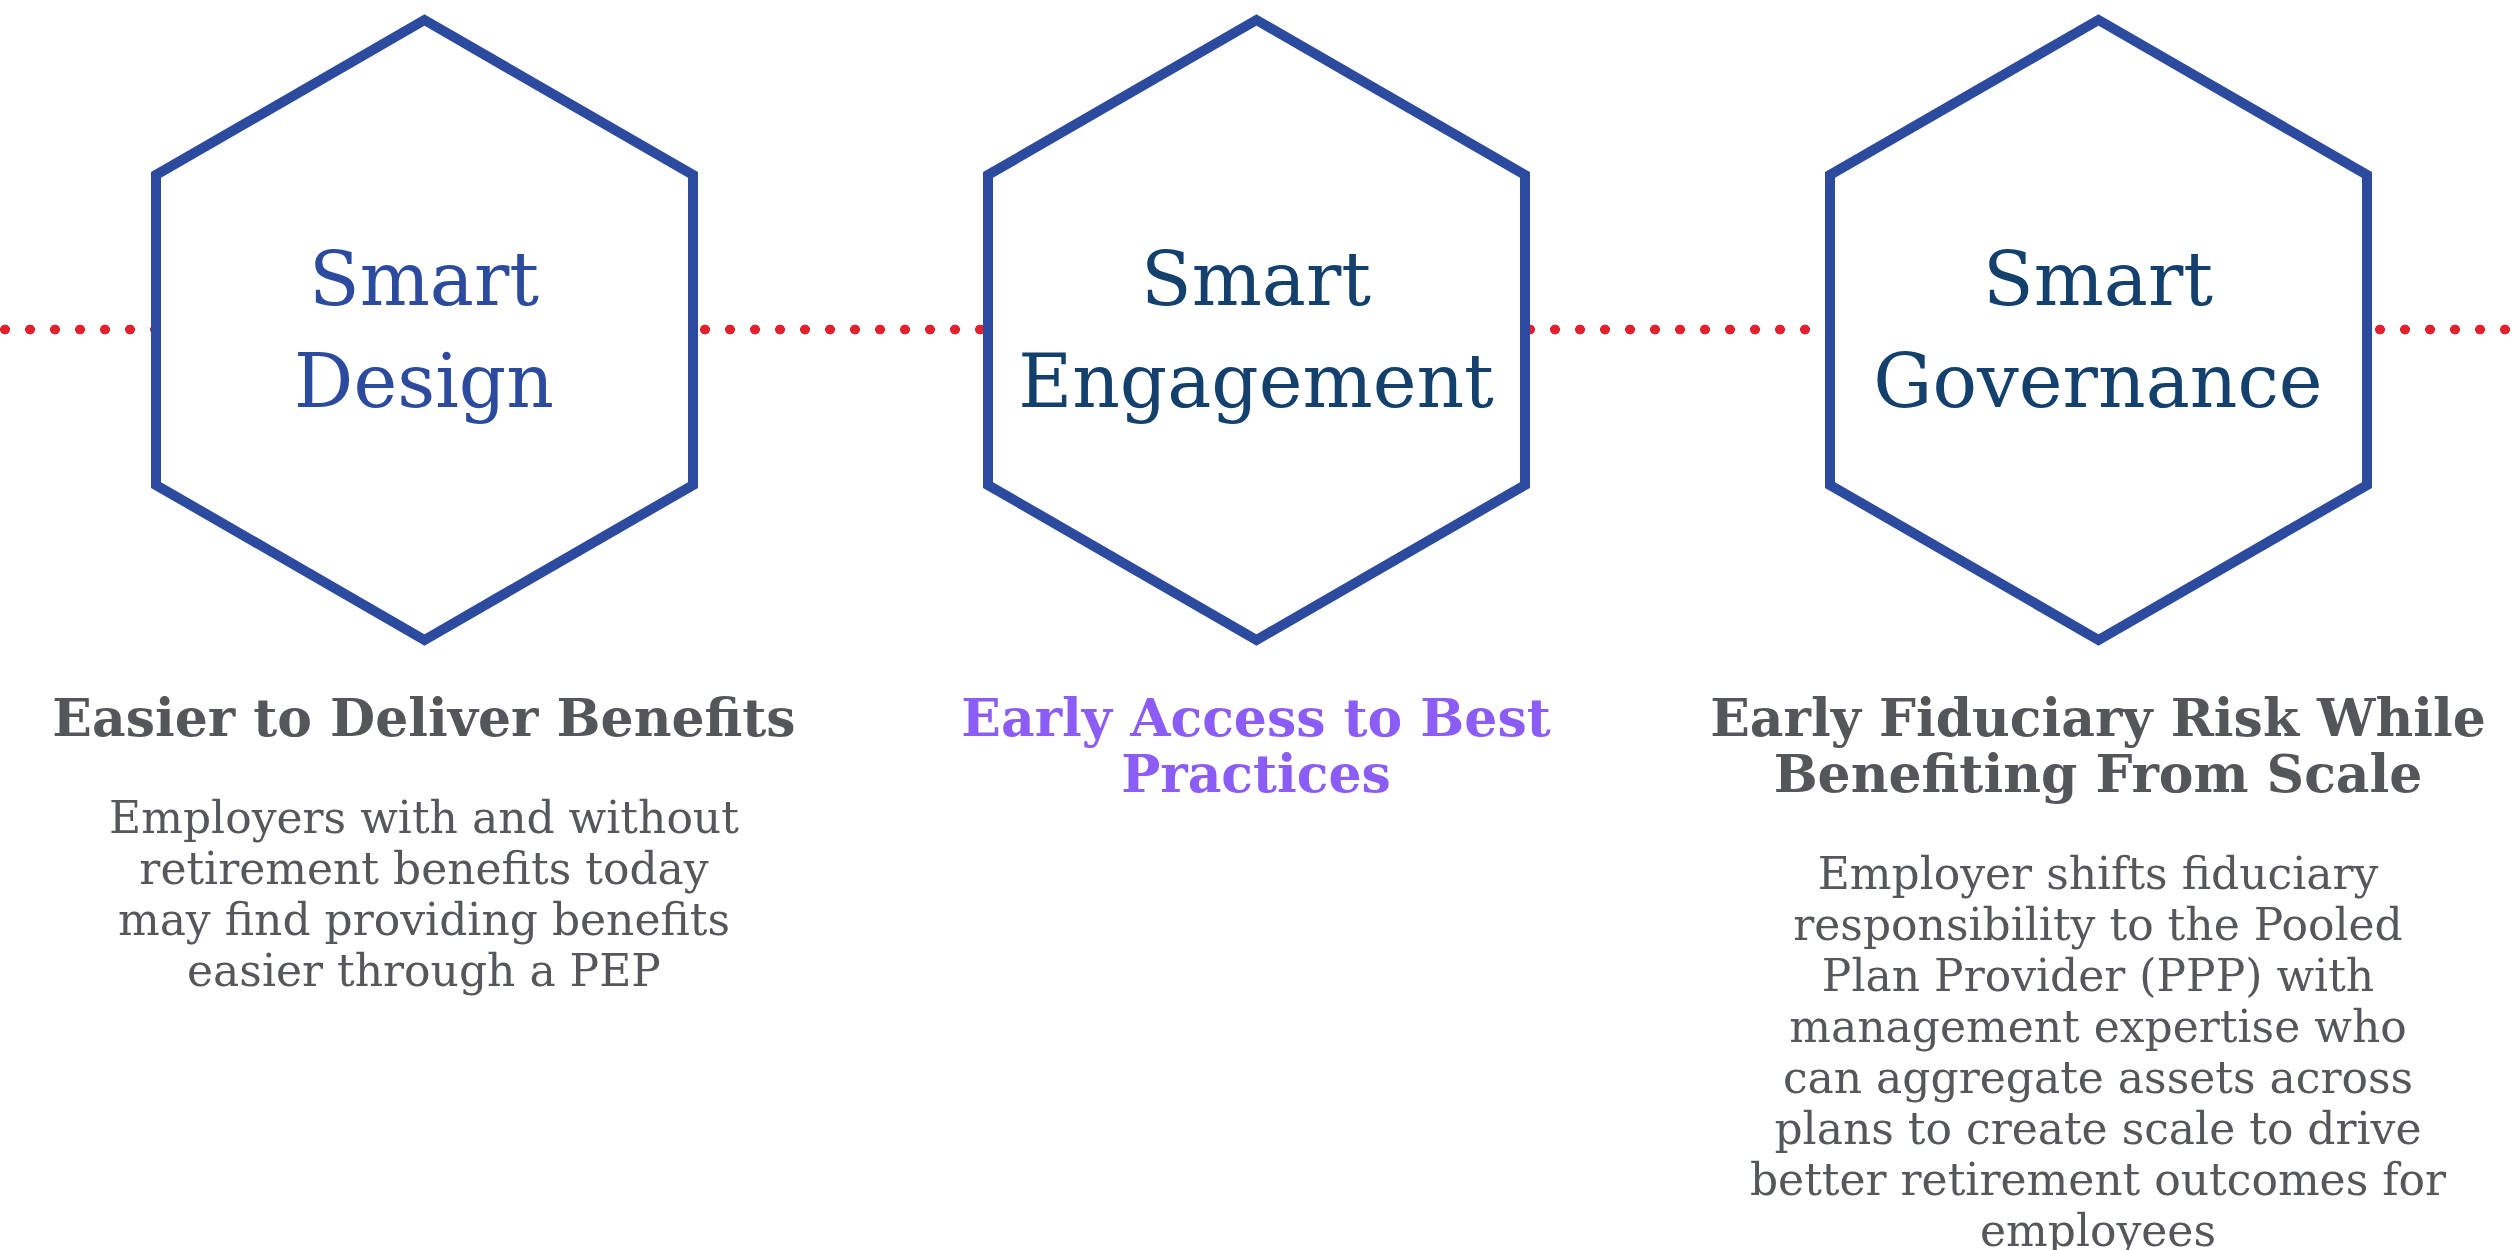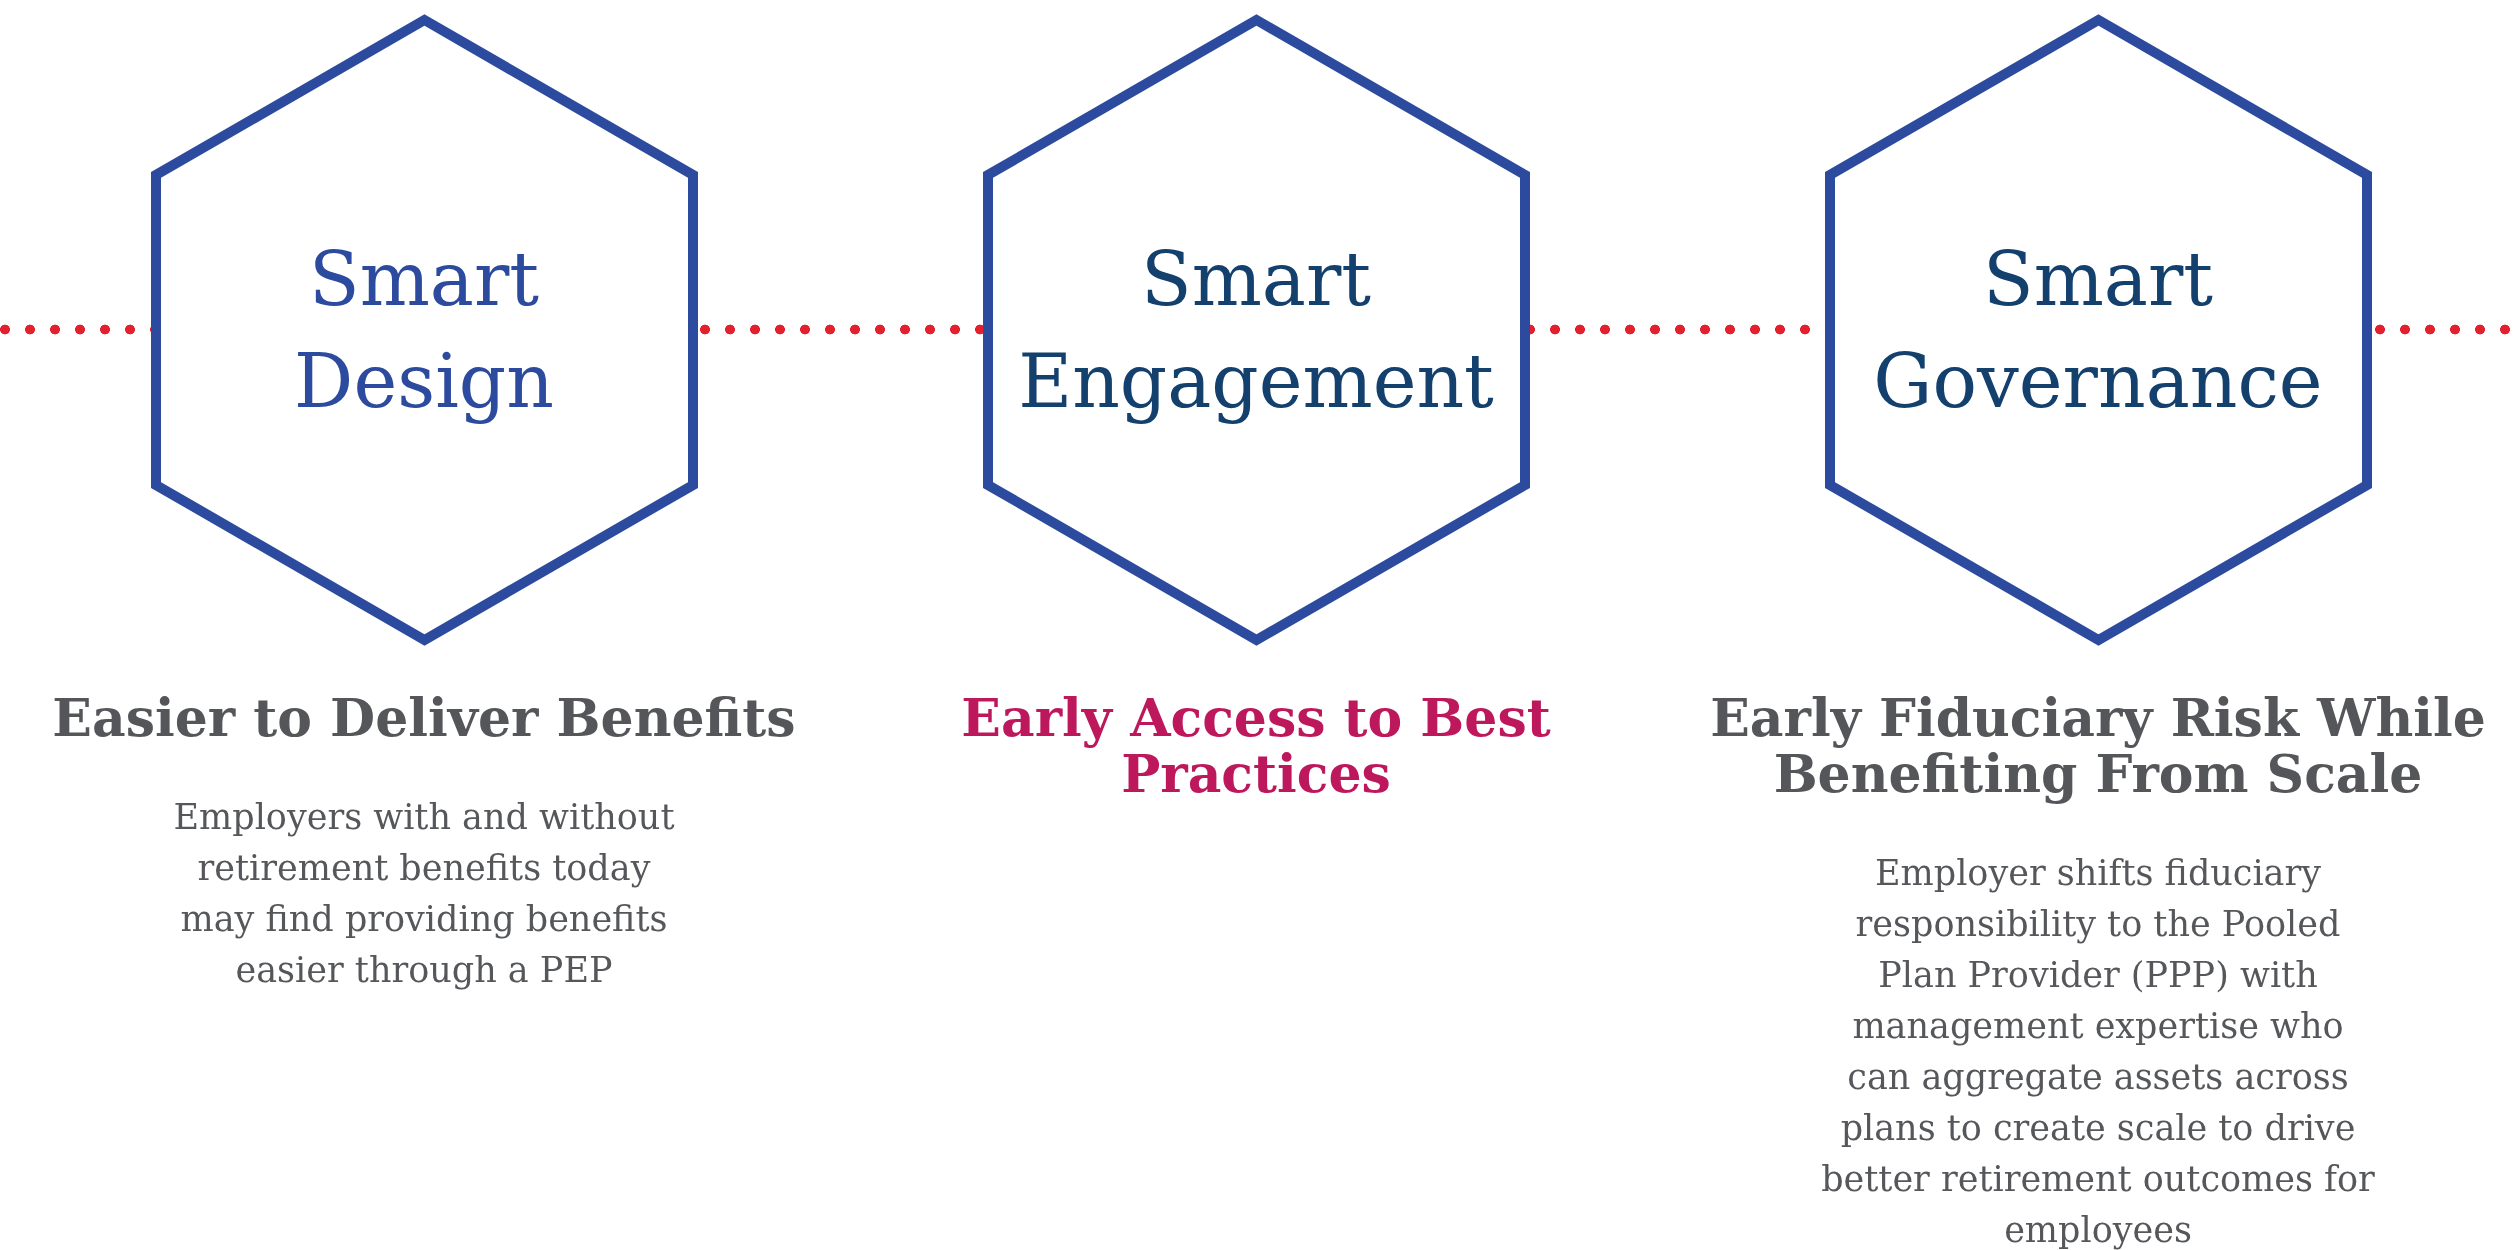--- a/index.html
+++ b/index.html
@@ -71,21 +71,21 @@
 
   .card-heading {
     margin: 44px 0 0 0;
     font-size: 52px;
     line-height: 56px;
     font-weight: bold;
     white-space: pre-line;
   }
   .card-body {
     margin: 46px 0 0 0;
-    font-size: 35px;
+    font-size: 44px;
     line-height: 51px;
     white-space: pre-line;
   }
 </style>
 </head>
 <body>
 
 <div class="canvas">
 
   <div class="dotted-line" style="background-image: radial-gradient(5px at 5px 5.5px, rgb(227, 33, 46) 4.6px, rgba(0, 0, 0, 0) 5.2px);"></div>
@@ -106,21 +106,21 @@
   </section>
 
   <section class="card card-1">
     <div class="hex-wrap">
       <svg class="hex" viewBox="0 0 549 632">
         <polygon points="274.5,6 543,161 543,471 274.5,626 6,471 6,161" stroke="#2c4b9e"></polygon>
       </svg>
       <div class="hex-title" style="color: rgb(20, 64, 110);">Smart
 Engagement</div>
     </div>
-    <h3 class="card-heading" style="color: #be185d;">Early Access to Best
+    <h3 class="card-heading" style="color: #8b5cf6;">Early Access to Best
 Practices</h3>
   </section>
 
   <section class="card card-2">
     <div class="hex-wrap">
       <svg class="hex" viewBox="0 0 549 632">
         <polygon points="274.5,6 543,161 543,471 274.5,626 6,471 6,161" stroke="#2c4b9e"></polygon>
       </svg>
       <div class="hex-title" style="color: rgb(20, 64, 110);">Smart
 Governance</div>

